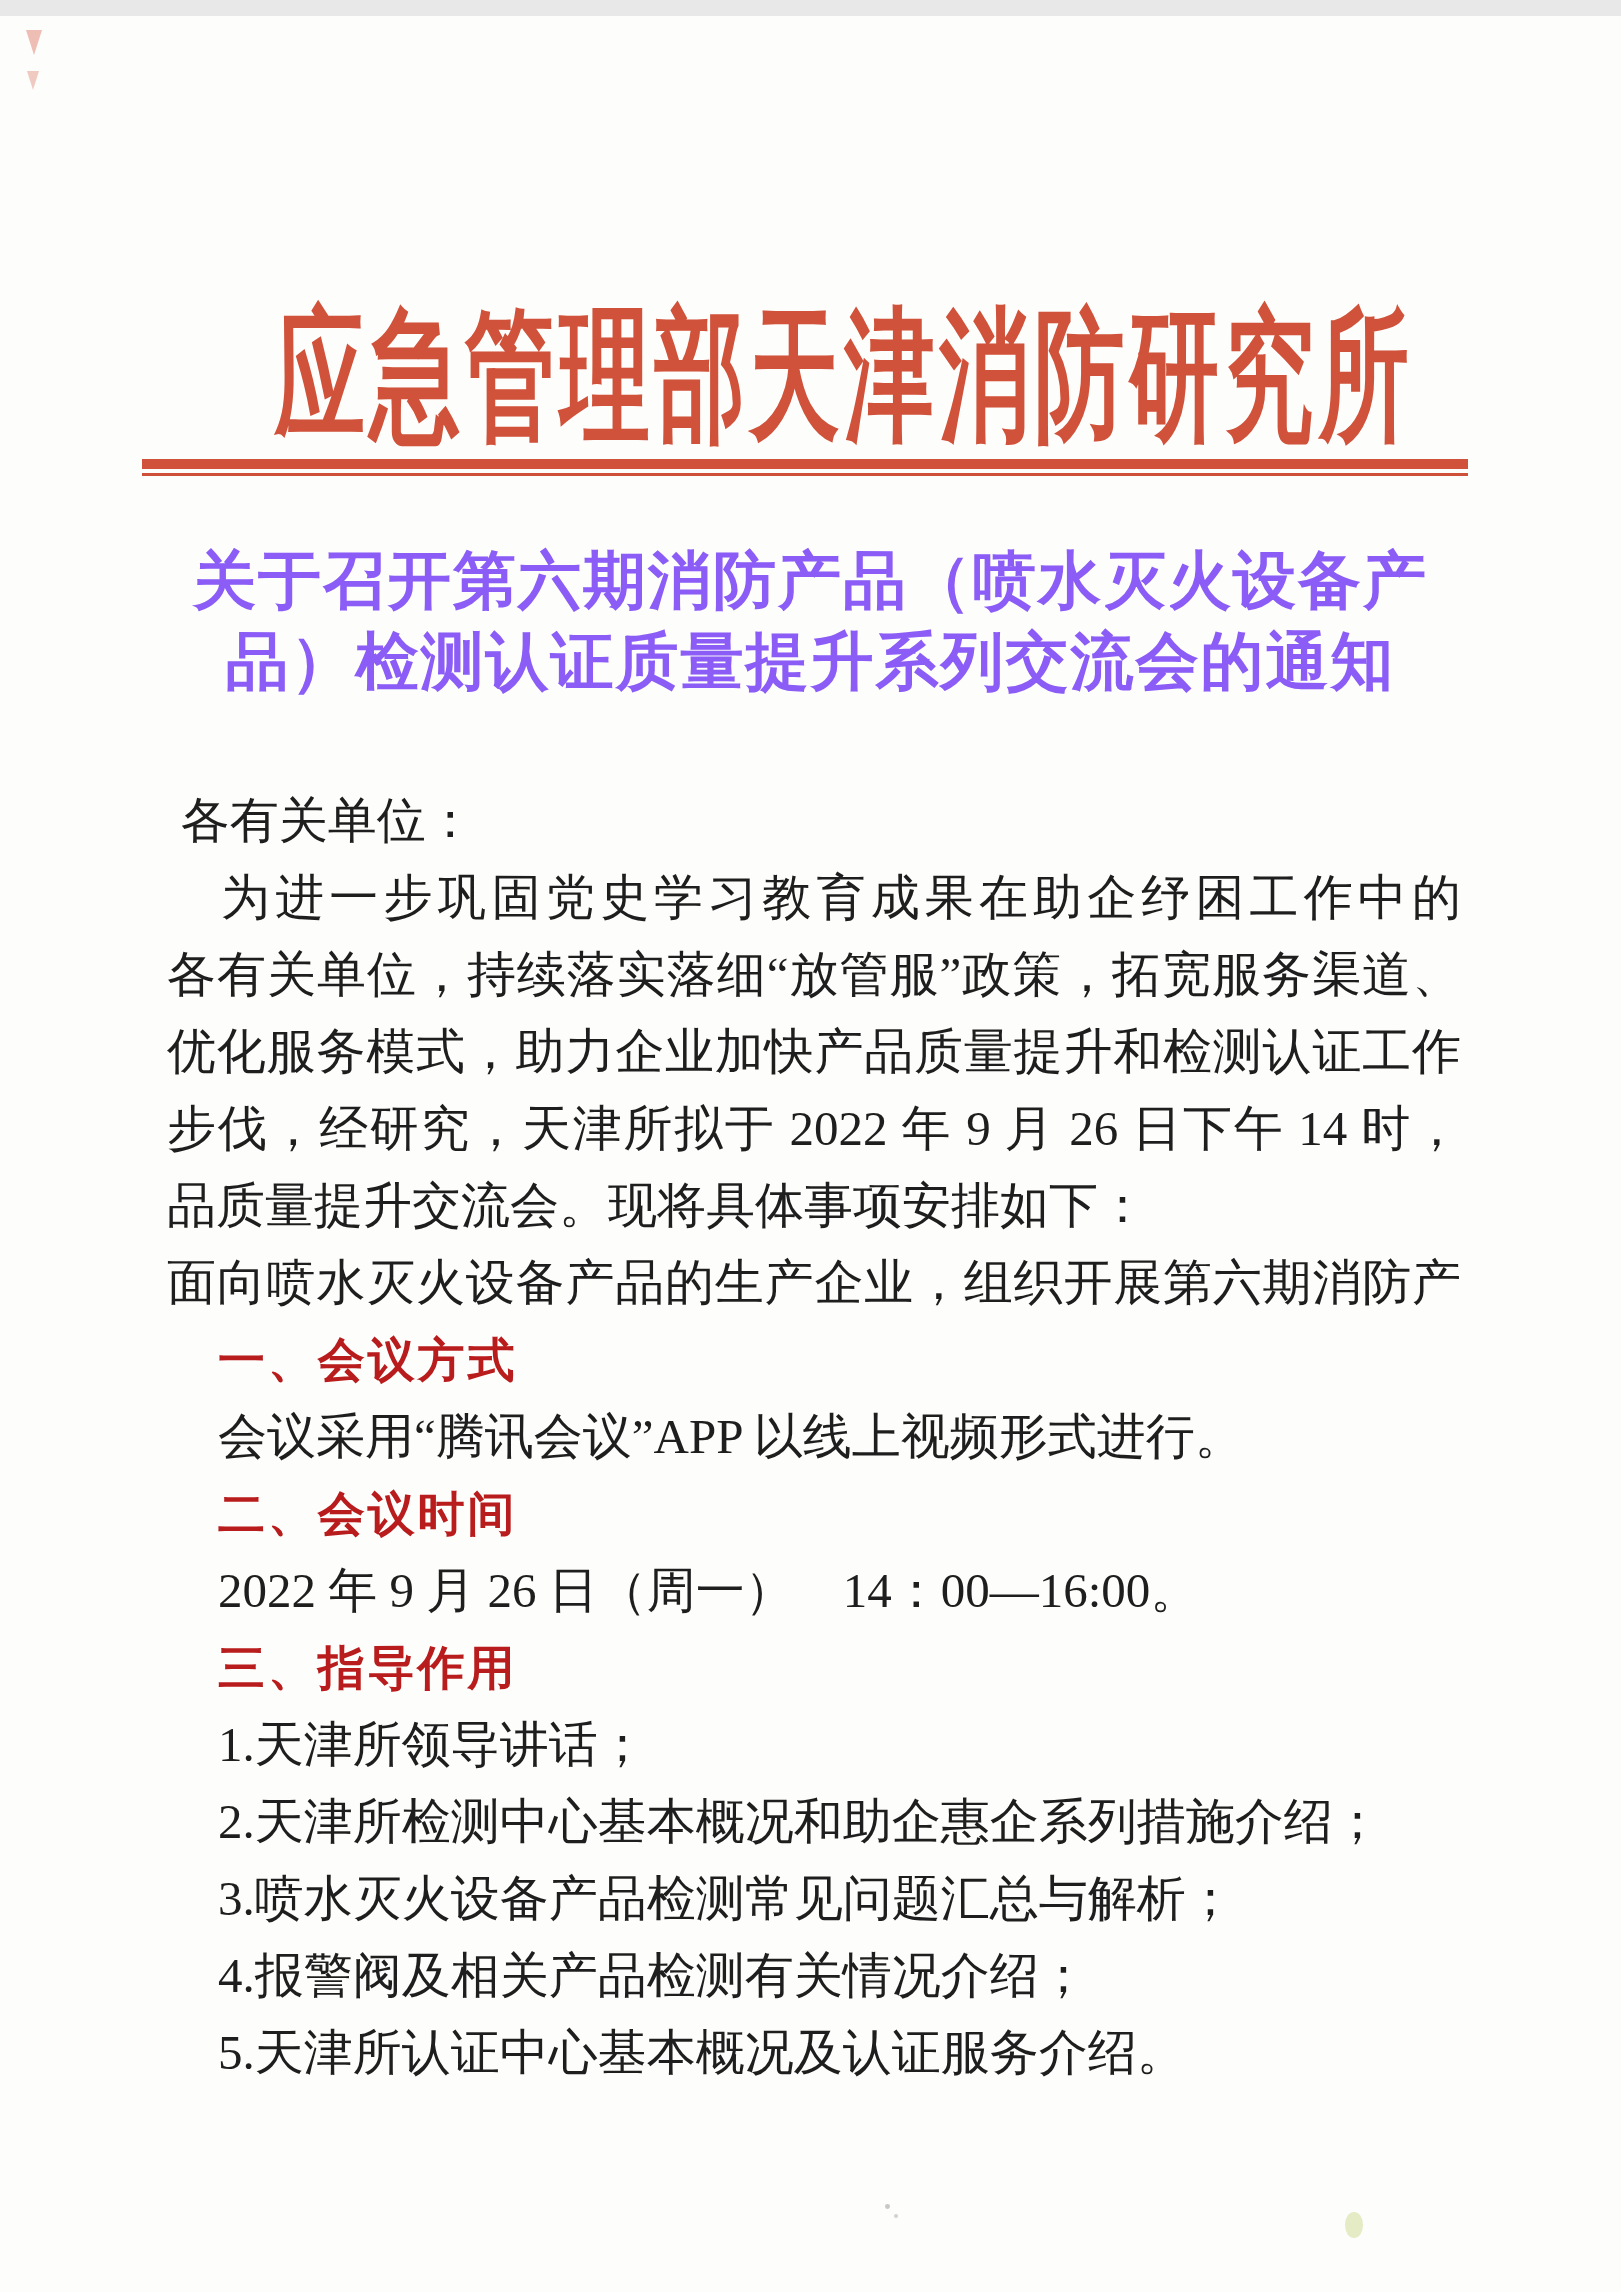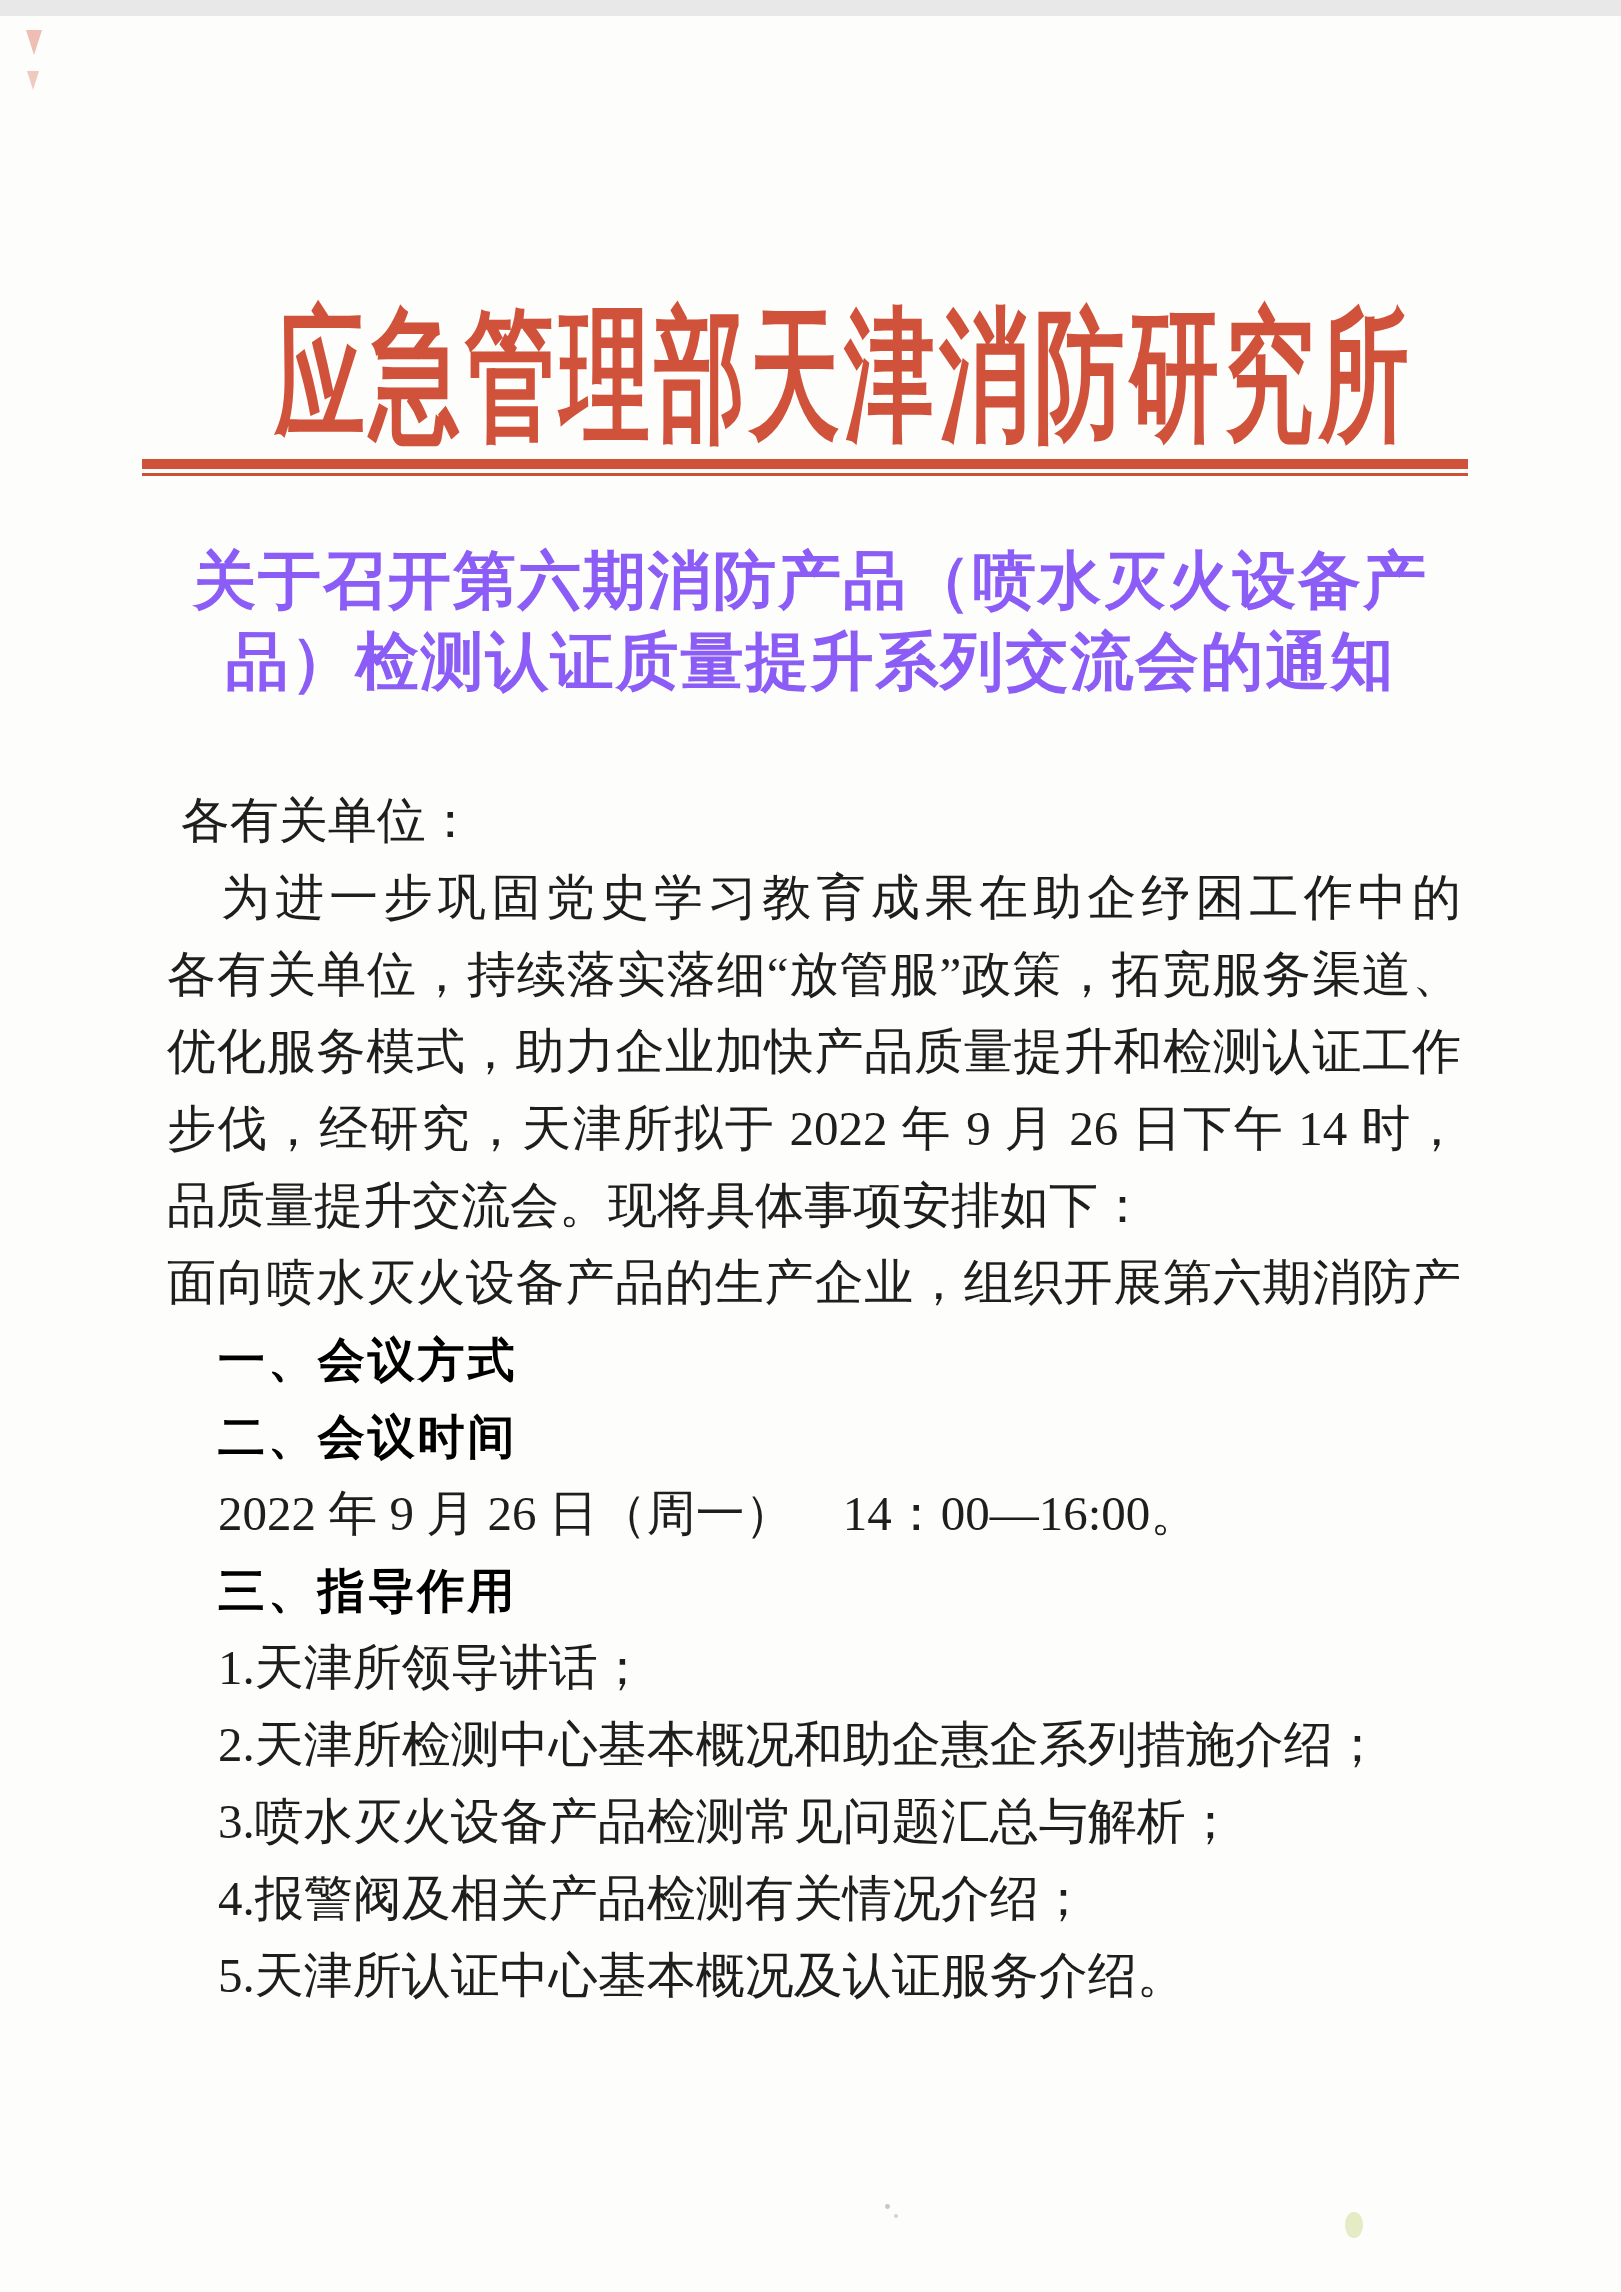--- a/index.html
+++ b/index.html
@@ -56,21 +56,21 @@
   .justify {
     text-align:justify;
     text-align-last:justify;
   }
   .justify.indent { padding-left:54px; }
   .heading {
     font-family:"Liberation Sans","DejaVu Sans",sans-serif;
     font-weight:bold;
     font-size:47px;
     letter-spacing:2.9px;
-    color:#000000;
+    color:#b91c1c;
   }
 
   
   .tick1 {
     position:absolute; left:25.5px; top:13.7px; width:0; height:0;
     border-left:8.8px solid transparent; border-right:8.8px solid transparent;
     border-top:25.5px solid rgba(214,92,72,0.40);
   }
   .tick2 {
     position:absolute; left:27.4px; top:55px; width:0; height:0;
@@ -109,20 +109,21 @@
 
   <div class="body-block">
     <div class="bl sal">各有关单位：</div>
     <div class="bl justify indent">为进一步巩固党史学习教育成果在助企纾困工作中的</div>
     <div class="bl justify">各有关单位，持续落实落细“放管服”政策，拓宽服务渠道、</div>
     <div class="bl justify">优化服务模式，助力企业加快产品质量提升和检测认证工作</div>
     <div class="bl justify">步伐，经研究，天津所拟于 2022 年 9 月 26 日下午 14 时，</div>
     <div class="bl">品质量提升交流会。现将具体事项安排如下：</div>
     <div class="bl justify">面向喷水灭火设备产品的生产企业，组织开展第六期消防产</div>
     <div class="bl indent heading">一、会议方式</div>
+    <div class="bl indent">会议采用“腾讯会议”APP 以线上视频形式进行。</div>
     <div class="bl indent heading">二、会议时间</div>
     <div class="bl indent">2022 年 9 月 26 日（周一）　14：00—16:00。</div>
     <div class="bl indent heading">三、指导作用</div>
     <div class="bl indent">1.天津所领导讲话；</div>
     <div class="bl indent">2.天津所检测中心基本概况和助企惠企系列措施介绍；</div>
     <div class="bl indent">3.喷水灭火设备产品检测常见问题汇总与解析；</div>
     <div class="bl indent">4.报警阀及相关产品检测有关情况介绍；</div>
     <div class="bl indent">5.天津所认证中心基本概况及认证服务介绍。</div>
   </div>
 

